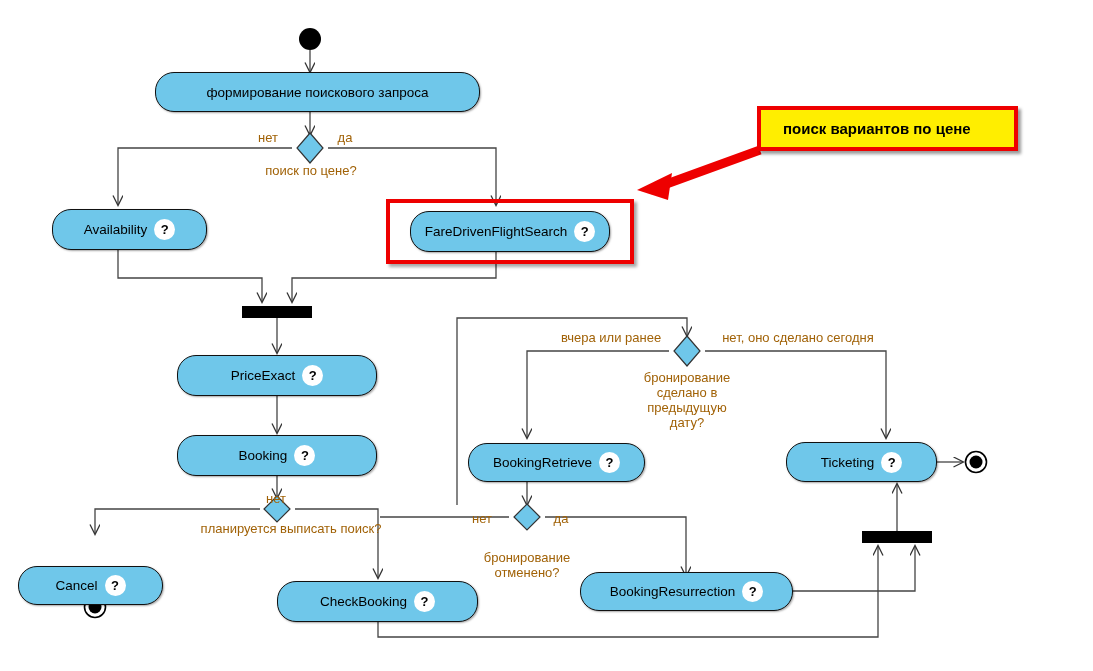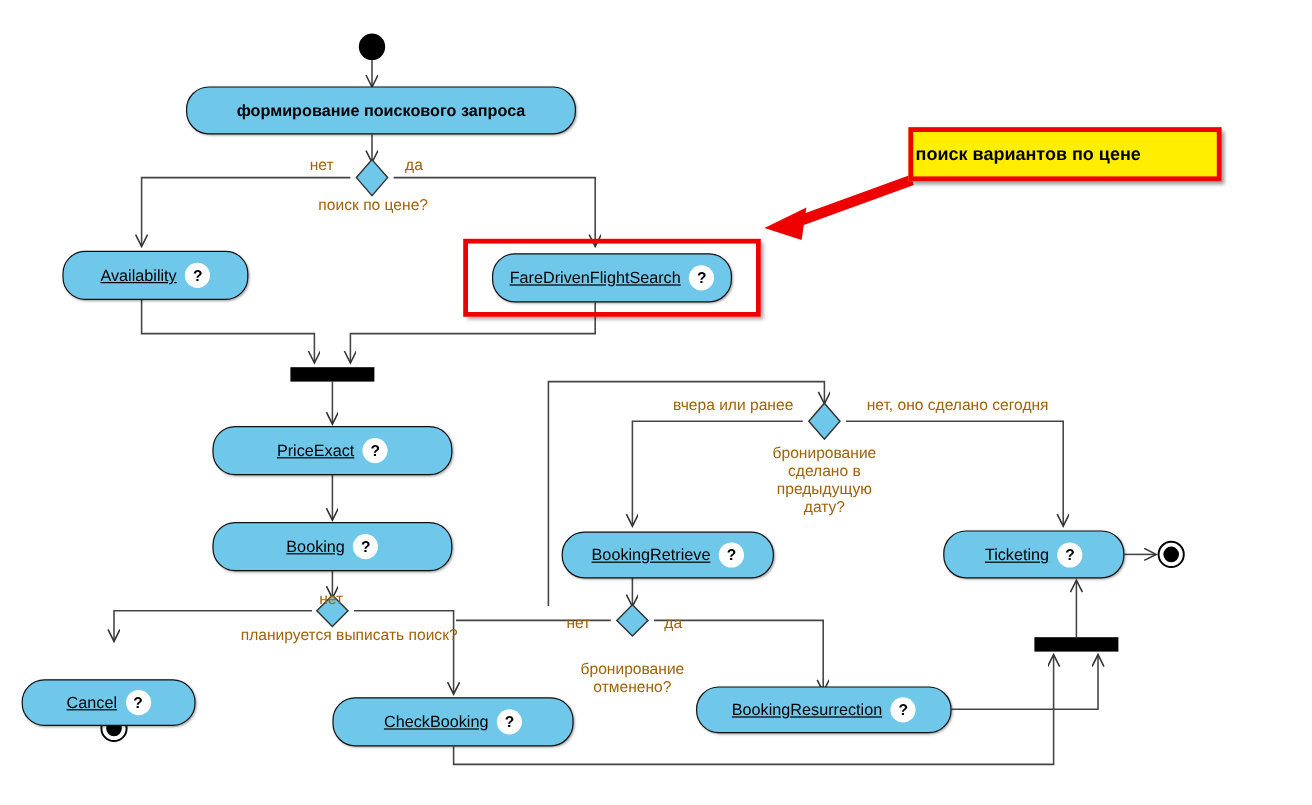--- a/index.html
+++ b/index.html
@@ -10,40 +10,40 @@
     position:absolute;
     background:#6fc7ea;
     border:1.6px solid #111;
     border-radius:19px;
     box-sizing:border-box;
     display:flex;align-items:center;justify-content:center;
     gap:7px;
     box-shadow:1px 1px 2px rgba(0,0,0,.35);
   }
   .node .nlabel{
-    font-size:13.5px;color:#000;text-decoration:underline;white-space:nowrap;
-  }
-  .node.plain .nlabel{text-decoration:none;font-weight:bold;}
+    font-size:13.5px;color:#000;white-space:nowrap;
+  }
+  .node.plain .nlabel{text-decoration:none;}
   .qmark{
     width:21px;height:21px;border-radius:50%;background:#fff;
     display:flex;align-items:center;justify-content:center;
     font-size:13px;font-weight:bold;color:#000;flex:0 0 auto;
   }
   .dtext{
     position:absolute;font-size:13px;color:#a16207;text-align:center;
     white-space:nowrap;line-height:15px;
   }
   .dtext.wrap{white-space:normal;}
   .callout{
     position:absolute;background:#ffee00;border:4px solid #ee0000;
     box-sizing:border-box;display:flex;align-items:center;
     box-shadow:3px 3px 3px rgba(0,0,0,.4);
   }
   .callout span{
-    font-size:15px;font-weight:bold;color:#000;padding-left:2px;white-space:nowrap;
+    font-size:15px;font-weight:bold;color:#000;padding-left:22px;white-space:nowrap;
   }
   .highlight{
     position:absolute;border:4px solid #ee0000;box-sizing:border-box;background:transparent;
     box-shadow:3px 3px 3px rgba(0,0,0,.35);
   }
 </style>
 </head>
 <body>
 
 <div id="stage">

